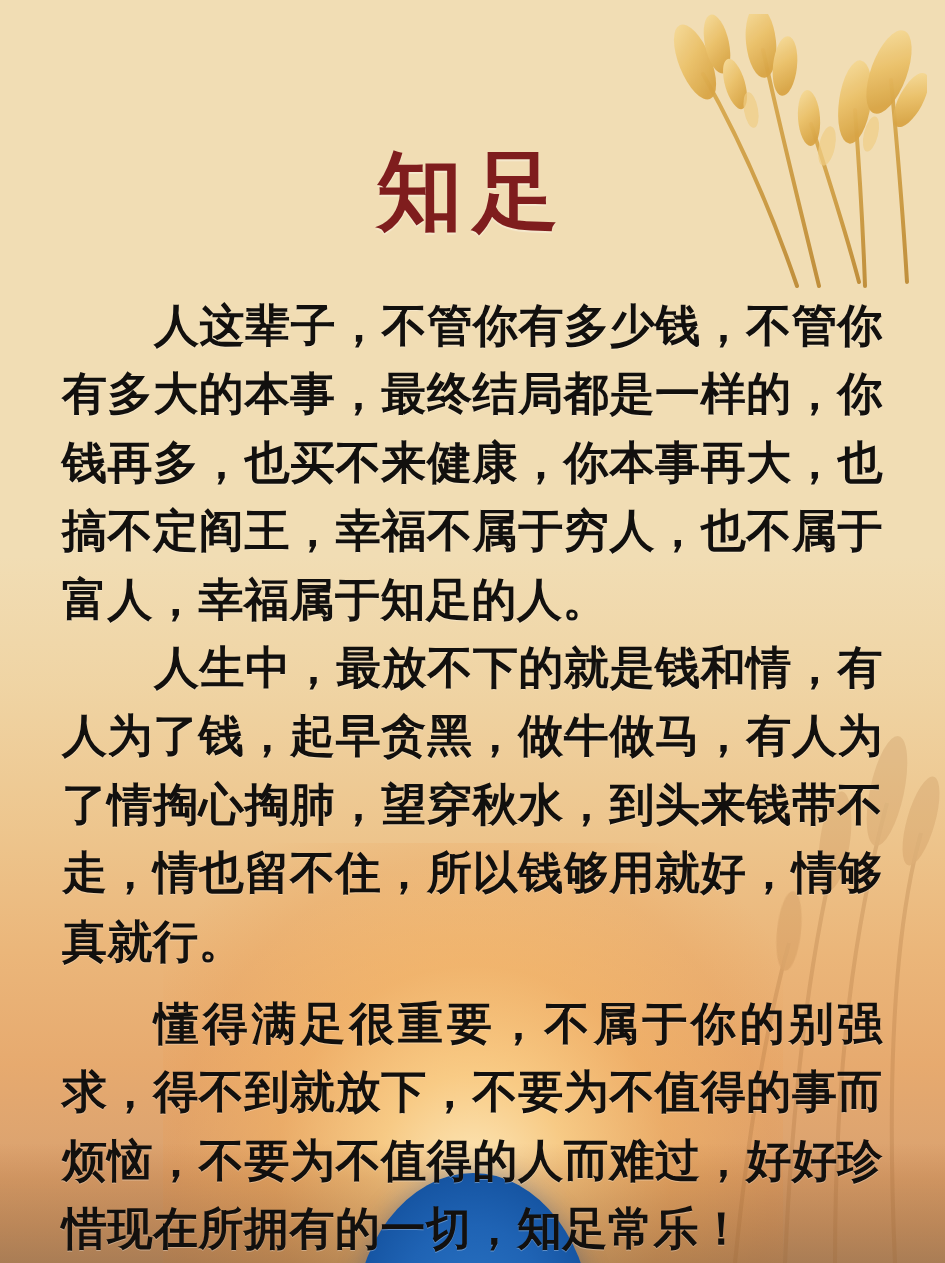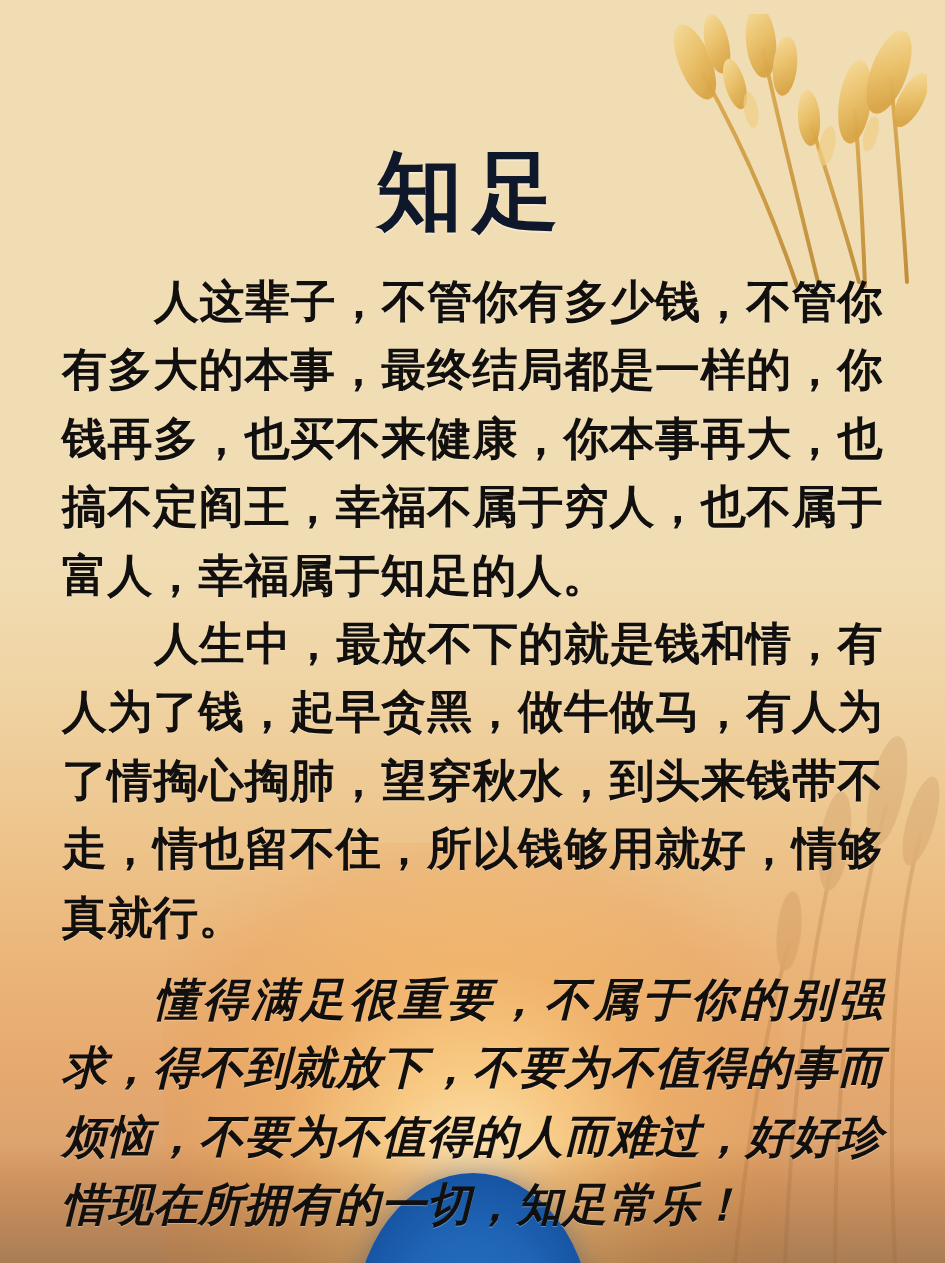--- a/index.html
+++ b/index.html
@@ -130,42 +130,42 @@
   }
 
   .title {
     margin: 0;
     padding-top: 148px;
     text-align: center;
     font-family: "DejaVu Sans", "Liberation Sans", sans-serif;
     font-size: 86px;
     font-weight: 700;
     letter-spacing: 10px;
-    color: #0f172a;
+    color: #7f1d1d;
     line-height: 1;
     text-shadow: 0 2px 1px rgba(255,255,255,0.35);
   }
 
   .para {
     margin: 0;
     font-family: "DejaVu Sans", "Liberation Sans", sans-serif;
     font-size: 45px;
     font-weight: 700;
     color: #12100e;
     line-height: 1.52;
     text-indent: 92px;
     letter-spacing: 0.5px;
     text-align: justify;
     text-justify: inter-ideograph;
     text-shadow: 0 1px 0 rgba(255,255,255,0.30);
   }
 
-  .para.p1 { margin-top: 34px; }
+  .para.p1 { margin-top: 58px; }
   .para.p2 { }
-  .para.p3 { margin-top: 14px; font-style: italic; }
+  .para.p3 { margin-top: 14px; }
 </style>
 </head>
 <body>
 
 <div id="poster">
 
   <div class="bg-base"></div>
   <div class="bg-sunset"></div>
   <div class="bg-sun"></div>
   <div class="bg-water"></div>

